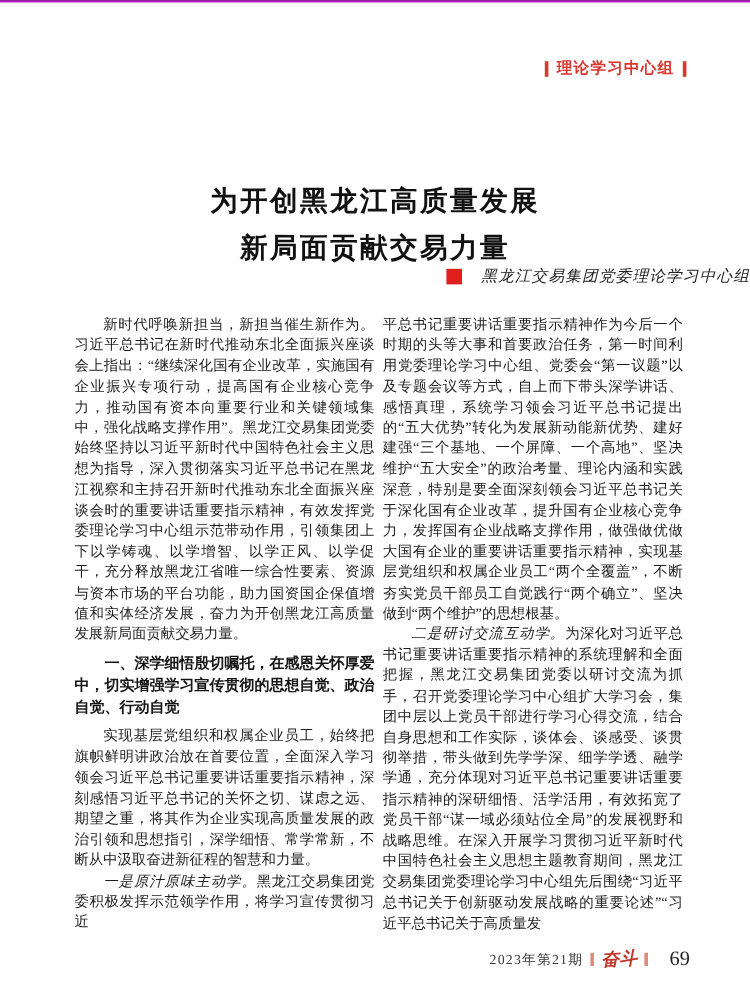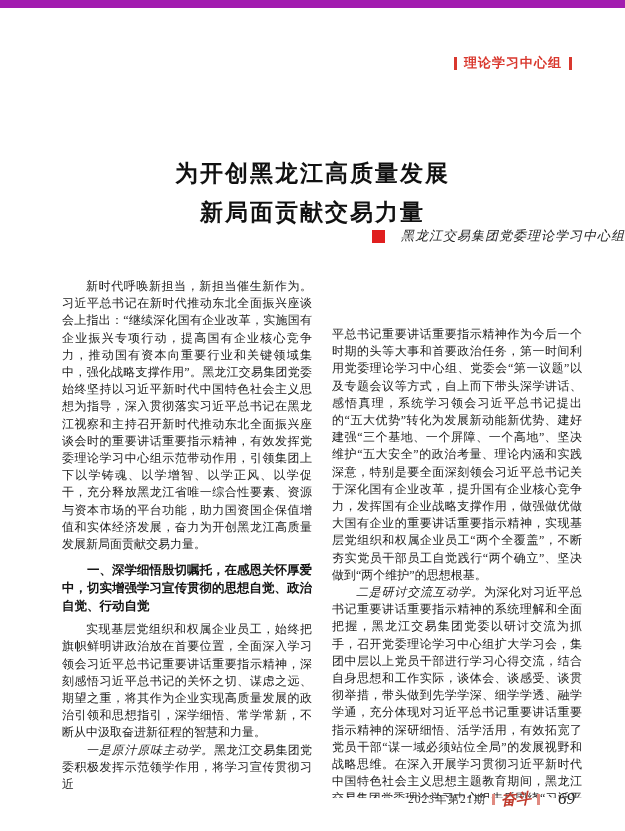--- a/index.html
+++ b/index.html
@@ -4,21 +4,21 @@
 <style>
   html,body{margin:0;padding:0;background:#ffffff;}
   .page{
     position:relative;
     width:625px;height:831px;
     background:#ffffff;
     font-family:"Liberation Serif","DejaVu Serif",serif;
     color:#1c1c1c;
     overflow:hidden;
     box-sizing:border-box;
-    border-top:8px solid #a21caf;
+    border-top:2px solid #a21caf;
   }
   
   .header-tag{
     position:absolute;top:46px;right:53px;
     display:flex;align-items:center;gap:7px;
     color:#d9382e;
     font-family:"Liberation Sans","DejaVu Sans",sans-serif;
     font-weight:bold;font-size:13px;letter-spacing:1px;
   }
   .vbar{width:3px;height:13px;background:#d9382e;}
@@ -32,33 +32,33 @@
   
   .author-line{
     position:absolute;top:219px;left:0;width:100%;
     display:flex;justify-content:flex-end;align-items:center;gap:16px;
     font-size:13px;letter-spacing:1px;
     font-style:italic;color:#222;
   }
   .red-square{width:13px;height:13px;background:#e01f1f;}
   
   .columns{
-    position:absolute;top:270px;left:62px;
-    display:flex;gap:20px;
+    position:absolute;top:260px;left:62px;
+    display:flex;gap:7px;
   }
   .col{
     width:250px;height:520px;overflow:hidden;
     text-align:justify;
     font-size:12px;line-height:17.2px;
     color:#1c1c1c;
   }
   .col p{margin:0;text-indent:2em;}
-  .col p.cont{text-indent:0;margin-top:48px;}
+  .col p.cont{text-indent:0;}
   .section-heading{
-    font-family:Liberation Sans, sans-serif;
+    font-family:Liberation Mono, monospace;
     font-weight:bold;font-size:12.5px;line-height:18px;
     margin:8px 0 6px 0;text-indent:2em;color:#141414;
   }
   .lead{font-style:italic;letter-spacing:0.5px;}
   
   .footer{
     position:absolute;bottom:22px;right:50px;
     display:flex;align-items:center;gap:6px;
     font-size:11.5px;color:#3a3a3a;letter-spacing:1px;margin-top:18px;
   }
@@ -66,21 +66,20 @@
   .magazine-logo{
     color:#c0392b;
     font-style:italic;font-weight:bold;font-size:15px;
     transform:rotate(-3deg);
     font-family:"Liberation Serif",serif;
     letter-spacing:0;
   }
   .page-number{
     font-size:17px;color:#222;margin-left:12px;letter-spacing:0;
     font-family:"Liberation Serif",serif;
-    font-style:italic;
   }
 </style>
 </head>
 <body>
 
 <div class="page">
 
   <div class="header-tag">
     <span class="vbar"></span>
     <span>理论学习中心组</span>

